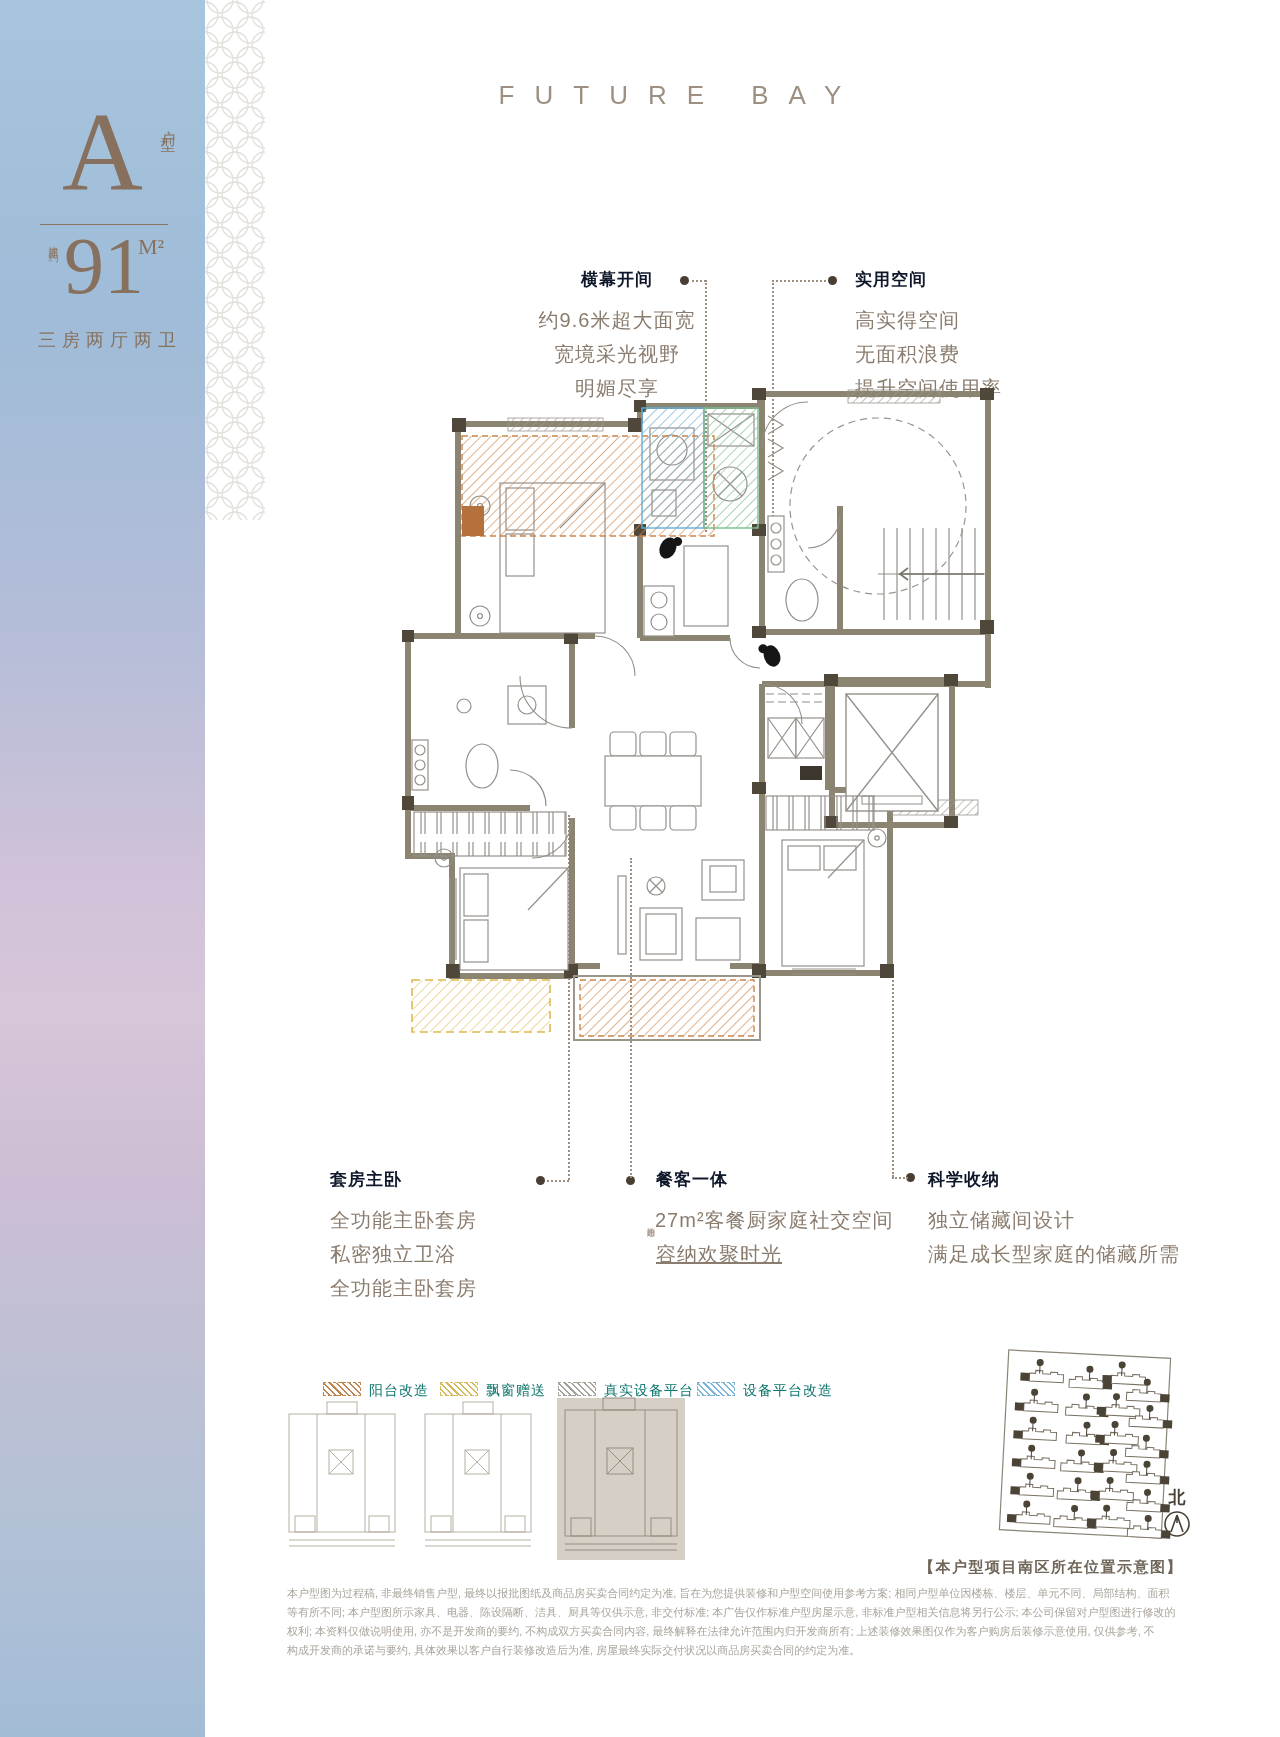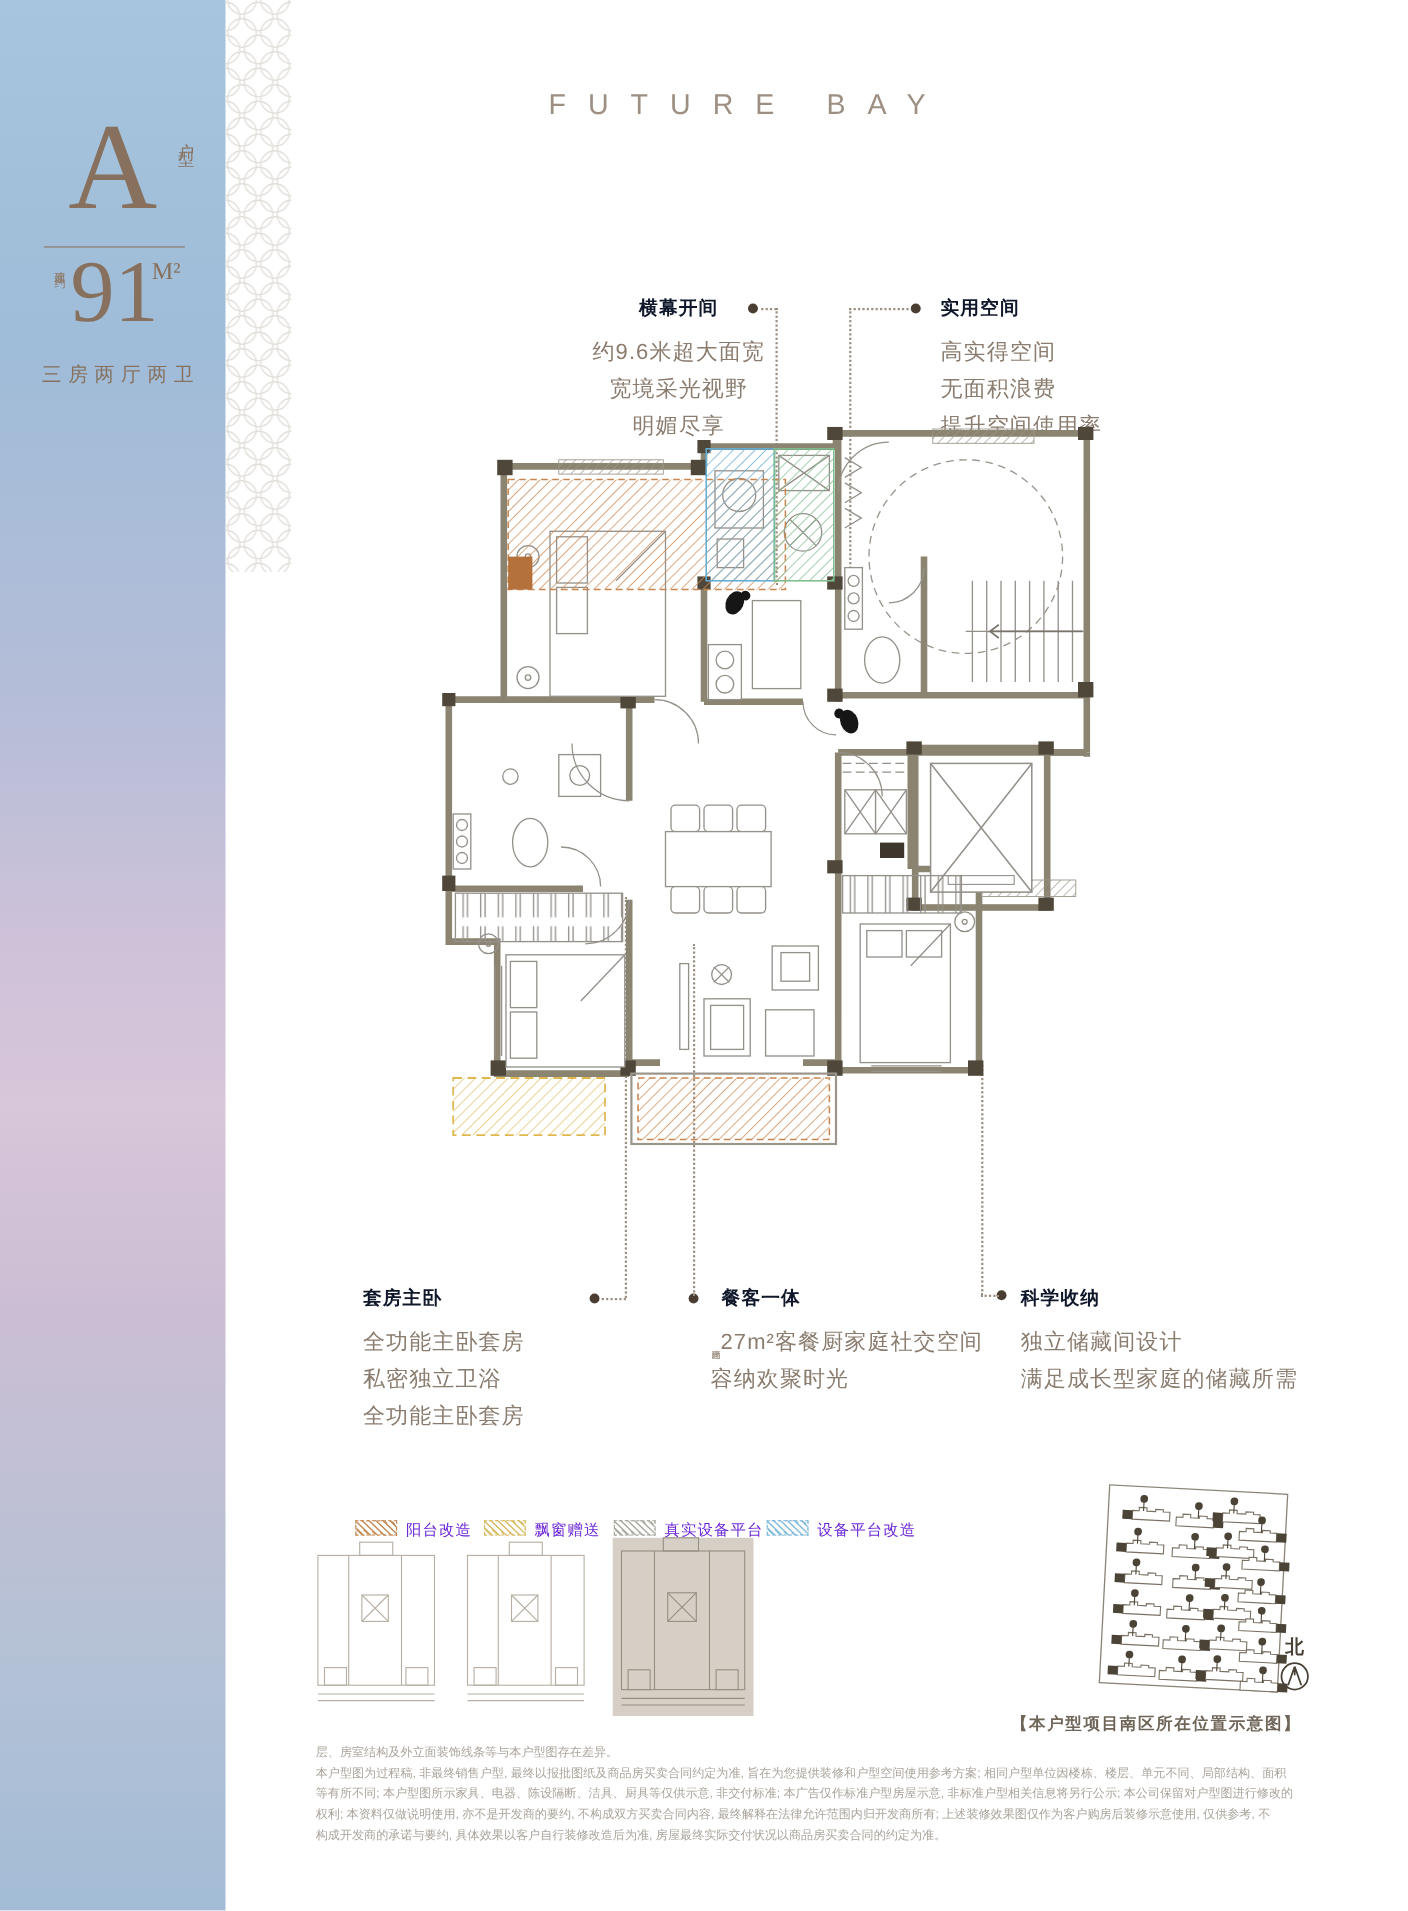--- a/index.html
+++ b/index.html
@@ -30,21 +30,21 @@
   .ann-center{text-align:center;}
   .ann-right{}
   .vtiny{display:inline-block;writing-mode:vertical-rl;font-size:8px;color:#a2958a;
     vertical-align:middle;margin-right:1px;line-height:1;letter-spacing:0;}
   .dot{position:absolute;width:9px;height:9px;border-radius:50%;background:#4a3e32;}
   .lead-v{position:absolute;border-left:2px dotted #9c8d7e;width:0;}
   .lead-h{position:absolute;border-top:2px dotted #9c8d7e;height:0;}
   
   .legend-item{position:absolute;height:16px;}
   .swatch{position:absolute;width:38px;height:14px;box-sizing:border-box;}
-  .legend-label{position:absolute;top:0;font-size:14px;color:#6d28d9;letter-spacing:1px;white-space:nowrap;}
+  .legend-label{position:absolute;top:0;font-size:14px;color:#0f766e;letter-spacing:1px;white-space:nowrap;}
   
   .site-caption{position:absolute;right:97px;top:1558px;font-size:15px;font-weight:bold;
     color:#6f6558;letter-spacing:1.5px;white-space:nowrap;}
   .north{position:absolute;left:1160px;top:1486px;width:34px;text-align:center;color:#4a4136;}
   .north .n-char{font-size:17px;font-weight:bold;}
   .disclaimer{position:absolute;left:287px;top:1584px;width:920px;color:#aaa49c;font-size:11px;line-height:19px;}
   .disclaimer div{white-space:nowrap;}
   svg{position:absolute;}
 </style>
 </head>
@@ -97,21 +97,21 @@
   <div class="ann ann-right" style="left:330px;top:1168px;width:200px;">
     <h3 class="ann-title">套房主卧</h3>
     <div class="ann-line">全功能主卧套房</div>
     <div class="ann-line">私密独立卫浴</div>
     <div class="ann-line">全功能主卧套房</div>
   </div>
 
   <div class="ann" style="left:646px;top:1168px;">
     <h3 class="ann-title" style="margin-left:10px;">餐客一体</h3>
     <div class="ann-line"><span class="vtiny">建面约</span><span>27m²客餐厨家庭社交空间</span></div>
-    <div class="ann-line" style="">容纳欢聚时光</div>
+    <div class="ann-line" style="margin-left:10px;text-decoration:underline;">容纳欢聚时光</div>
   </div>
 
   <div class="ann" style="left:928px;top:1168px;">
     <h3 class="ann-title">科学收纳</h3>
     <div class="ann-line">独立储藏间设计</div>
     <div class="ann-line">满足成长型家庭的储藏所需</div>
   </div>
 
   <div class="dot" style="left:680px;top:276px;"></div>
   <div class="lead-h" style="left:692px;top:280px;width:14px;"></div>
@@ -461,20 +461,19 @@
     <div class="n-char">北</div>
     <svg width="30" height="30" viewBox="0 0 30 30" style="position:static;">
       <circle cx="15" cy="15" r="12" fill="none" stroke="#4a4136" stroke-width="1.6"></circle>
       <path d="M15,6 L9,23 M15,6 L21,23 M15,6 L15,14" fill="none" stroke="#4a4136" stroke-width="1.6"></path>
     </svg>
   </div>
 
   <div class="site-caption">【本户型项目南区所在位置示意图】</div>
 
   <div class="disclaimer">
-    <div>层、房室结构及外立面装饰线条等与本户型图存在差异。</div>
     <div>本户型图为过程稿, 非最终销售户型, 最终以报批图纸及商品房买卖合同约定为准, 旨在为您提供装修和户型空间使用参考方案; 相同户型单位因楼栋、楼层、单元不同、局部结构、面积</div>
     <div>等有所不同; 本户型图所示家具、电器、陈设隔断、洁具、厨具等仅供示意, 非交付标准; 本广告仅作标准户型房屋示意, 非标准户型相关信息将另行公示; 本公司保留对户型图进行修改的</div>
     <div>权利; 本资料仅做说明使用, 亦不是开发商的要约, 不构成双方买卖合同内容, 最终解释在法律允许范围内归开发商所有; 上述装修效果图仅作为客户购房后装修示意使用, 仅供参考, 不</div>
     <div>构成开发商的承诺与要约, 具体效果以客户自行装修改造后为准, 房屋最终实际交付状况以商品房买卖合同的约定为准。</div>
   </div>
 
 </div>
 
 </body></html>

